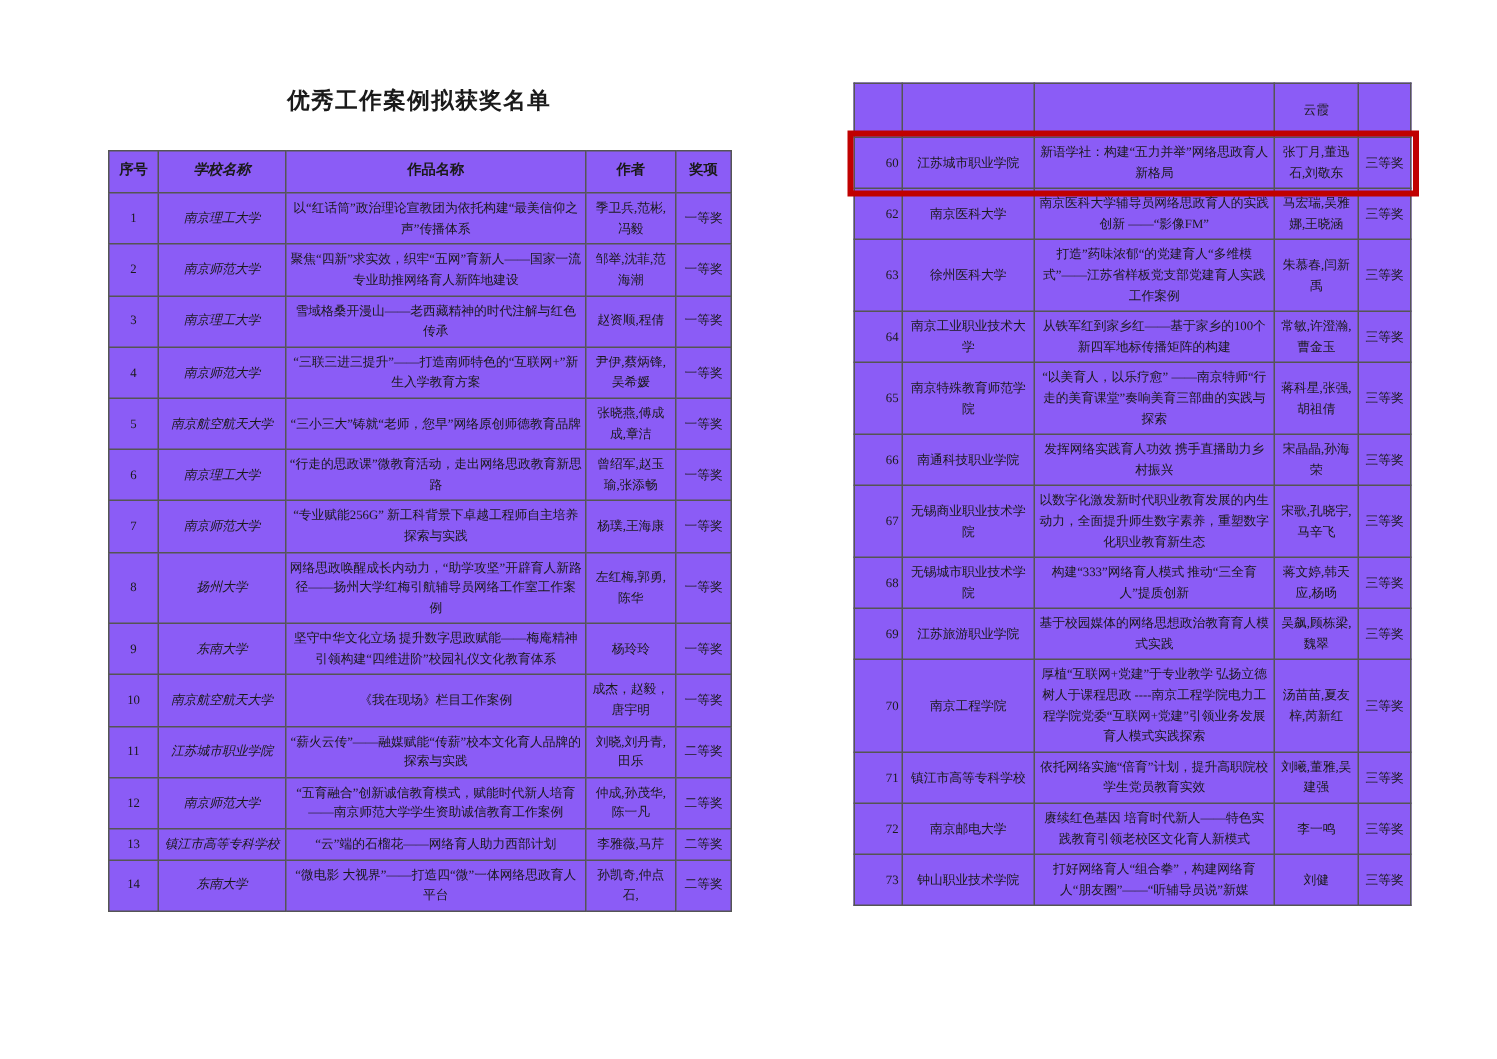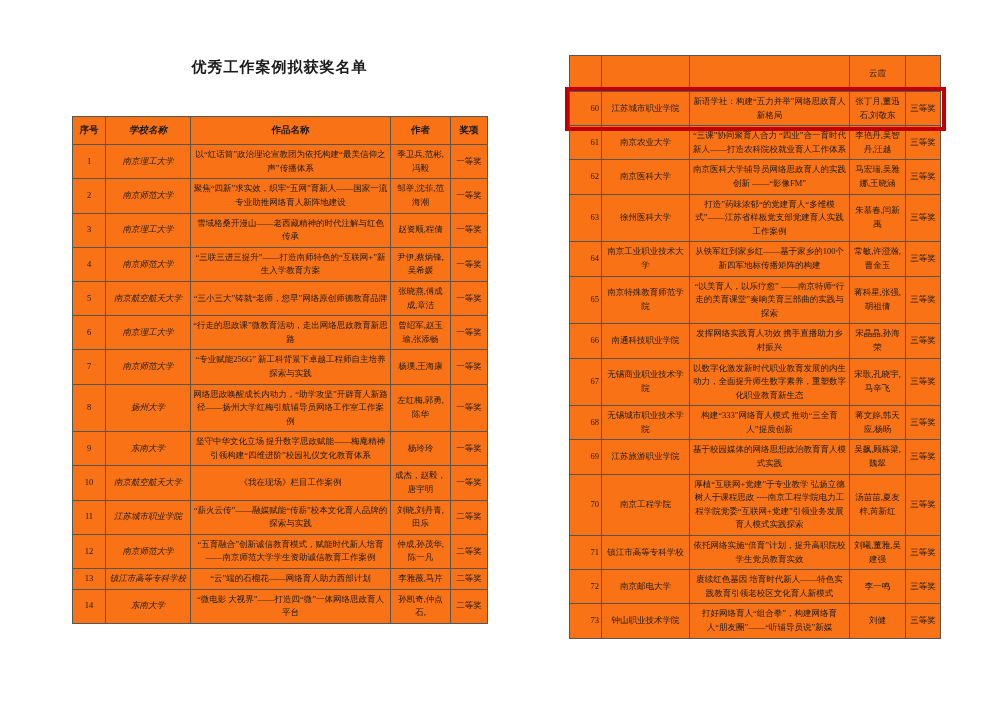--- a/index.html
+++ b/index.html
@@ -19,39 +19,39 @@
     text-align: center;
     font-size: 15px;
     font-weight: bold;
     letter-spacing: 1px;
   }
 
   table.awards {
     border-collapse: collapse;
     table-layout: fixed;
     position: absolute;
-    background: #f97316;
+    background: #8b5cf6;
   }
   table.awards td, table.awards th {
     border: 1px solid #555555;
     font-size: 8.5px;
     line-height: 1.6;
     text-align: center;
     vertical-align: middle;
     padding: 3px 2px;
     word-break: break-all;
     font-weight: normal;
   }
   table.awards th {
     font-weight: bold;
     font-size: 9.5px;
     padding: 6px 2px;
   }
 
-  #left-table { left: 72px; top: 116px; width: 415px; }
+  #left-table { left: 72px; top: 100px; width: 415px; }
   #left-table .col-no     { width: 33px; }
   #left-table .col-school { width: 85px; font-style: italic; }
   #left-table .col-work   { width: 200px; }
   #left-table .col-authors{ width: 60px; }
   #left-table .col-award  { width: 37px; }
 
   #right-table { left: 569px; top: 55px; width: 371px; }
   #right-table .col-no     { width: 32px; text-align: right; }
   #right-table .col-school { width: 88px; margin-left: 35px; }
   #right-table .col-work   { width: 160px; }
@@ -194,27 +194,20 @@
           <td class="col-award"></td>
         </tr>
         <tr class="highlight">
           <td class="col-no">60</td>
           <td class="col-school">江苏城市职业学院</td>
           <td class="col-work">新语学社：构建“五力并举”网络思政育人新格局</td>
           <td class="col-authors">张丁月,董迅石,刘敬东</td>
           <td class="col-award">三等奖</td>
         </tr>
         <tr>
-          <td class="col-no">61</td>
-          <td class="col-school">南京农业大学</td>
-          <td class="col-work">“三课”协同聚育人合力 “四业”合一育时代新人——打造农科院校就业育人工作体系</td>
-          <td class="col-authors">李艳丹,吴智丹,汪越</td>
-          <td class="col-award">三等奖</td>
-        </tr>
-        <tr>
           <td class="col-no">62</td>
           <td class="col-school">南京医科大学</td>
           <td class="col-work">南京医科大学辅导员网络思政育人的实践创新 ——“影像FM”</td>
           <td class="col-authors">马宏瑞,吴雅娜,王晓涵</td>
           <td class="col-award">三等奖</td>
         </tr>
         <tr>
           <td class="col-no">63</td>
           <td class="col-school">徐州医科大学</td>
           <td class="col-work">打造”药味浓郁“的党建育人“多维模式”——江苏省样板党支部党建育人实践工作案例</td>

